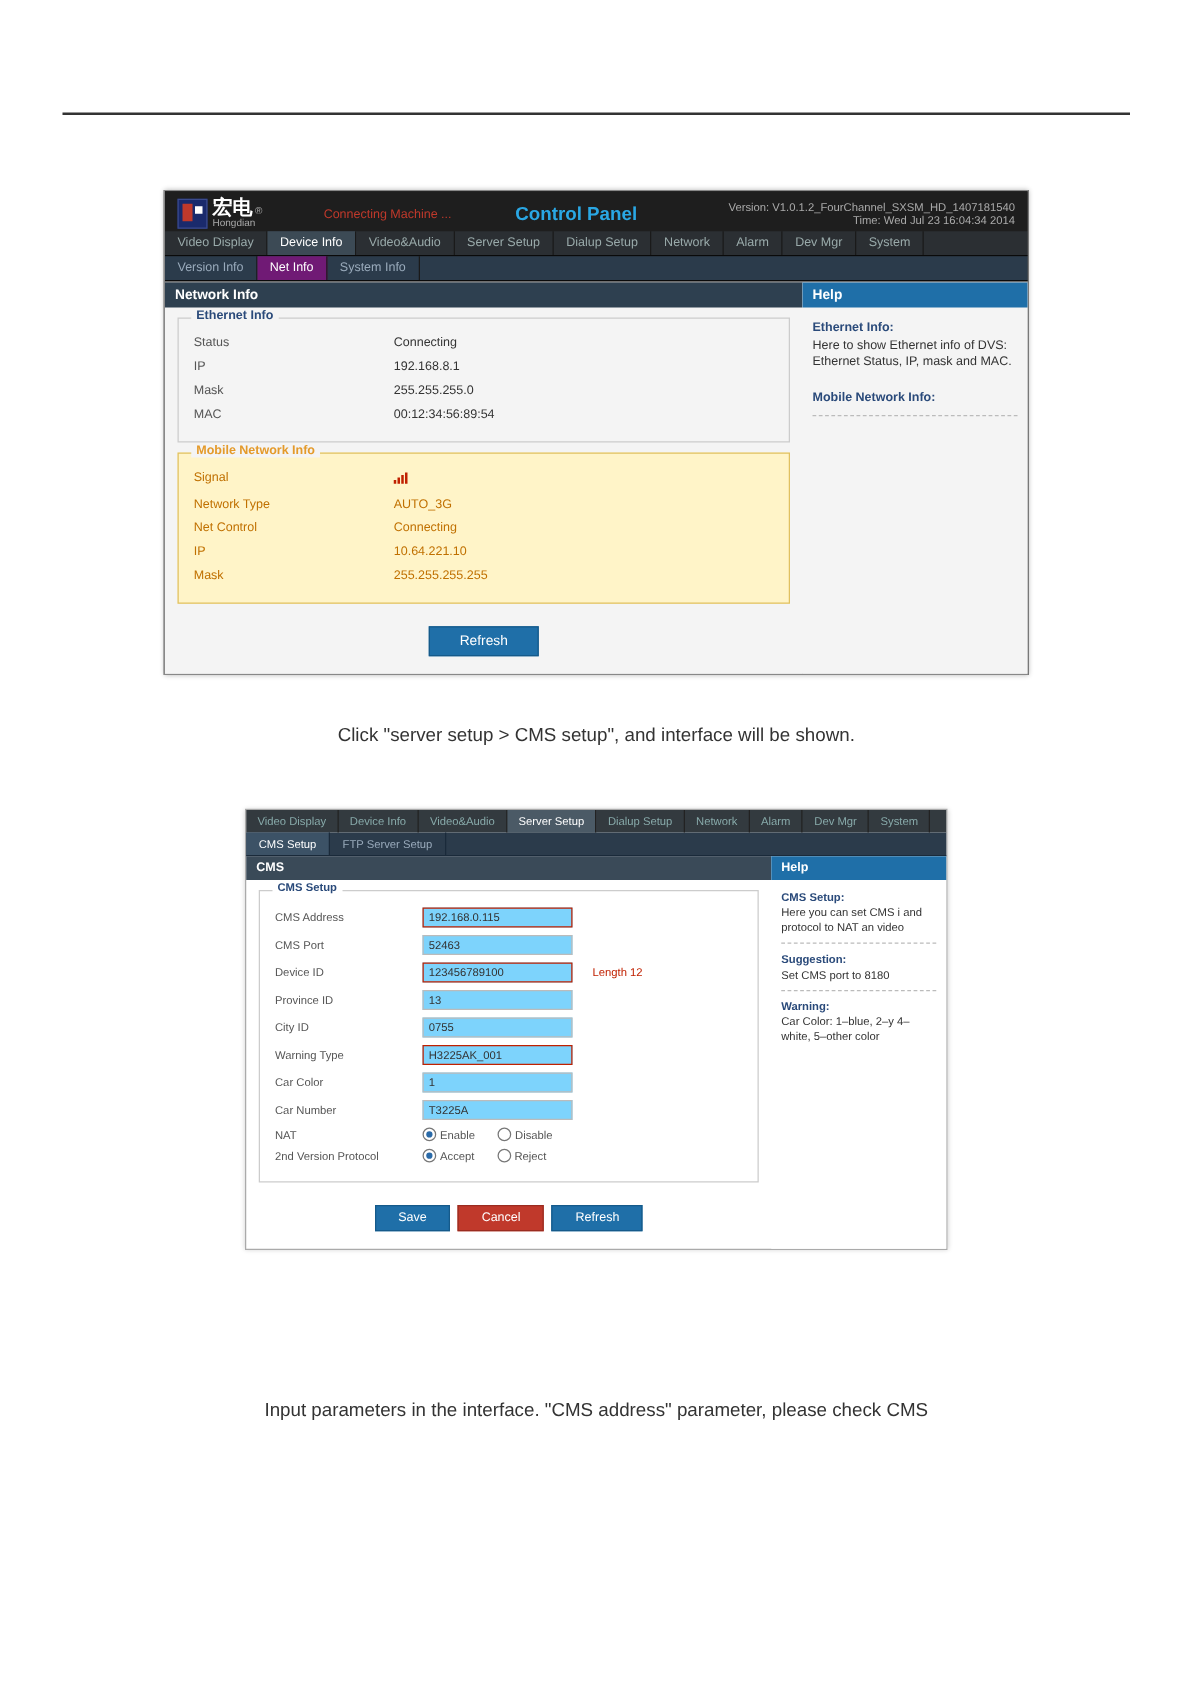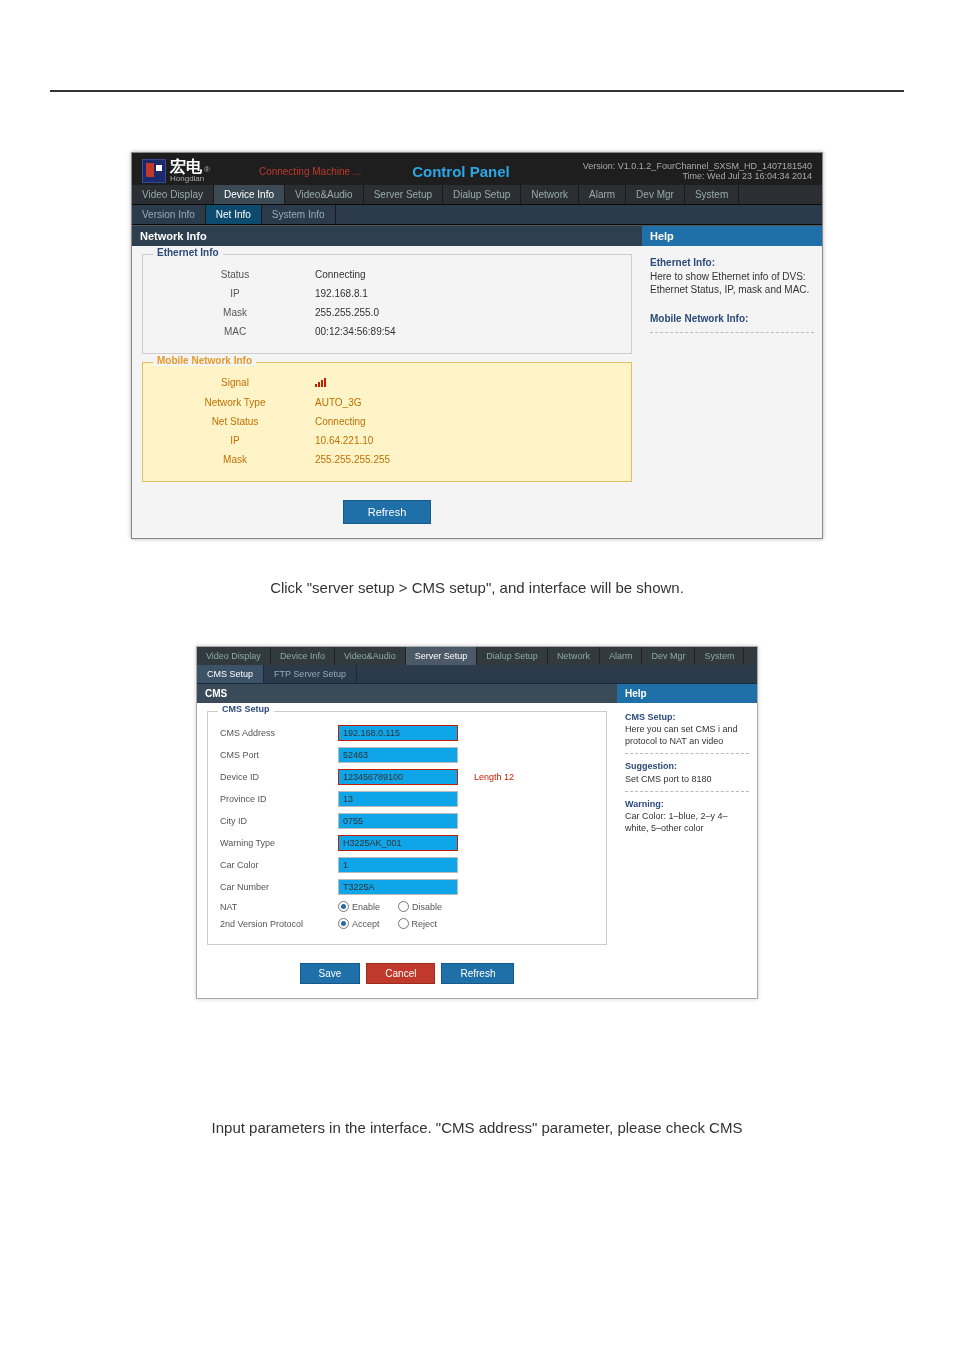--- a/index.html
+++ b/index.html
@@ -90,21 +90,21 @@
     font-size: 10px;
     border-right: 1px solid #1a1a1a;
     cursor: pointer;
   }
   .ptab.active {
     background: #3c4a55;
     color: #fff;
   }
   .secondary-tabs { background: #2b3b4b; }
   .stab { color: #9ab; }
-  .stab.active { background: #0c4a6e; color: #fff; }
+  .stab.active { background: #701a75; color: #fff; }
 
   .panel-body {
     display: flex;
     background: #f4f4f4;
     border-top: 1px solid #555;
   }
   .panel-main {
     flex: 1;
   }
   .panel-title {
@@ -128,21 +128,20 @@
     padding: 0 4px;
     font-size: 10px;
     font-weight: bold;
   }
   .group-legend.blue { color: #2a4a7a; }
   .group-legend.orange { color: #e49a2a; }
   .kv-row {
     display: flex;
     font-size: 10px;
     padding: 4px 0;
-    text-align: center;
   }
   .kv-row .k { width: 160px; color: #555; }
   .kv-row .v { color: #333; }
   .group.mobile { background: #fff4c8; border-color: #e0c060; }
   .group.mobile .kv-row .k { color: #c07000; }
   .group.mobile .kv-row .v { color: #c07000; }
   .signal-bars {
     display: inline-flex;
     align-items: flex-end;
     gap: 1px;
@@ -263,21 +262,21 @@
   .frow {
     display: flex;
     align-items: center;
     font-size: 9px;
     padding: 3px 0;
     gap: 8px;
   }
   .frow .k { width: 110px; color: #555; }
   .frow .inp {
     border: 1px solid #bbb;
-    background: #0ea5e9;
+    background: #7dd3fc;
     padding: 2px 4px;
     min-width: 110px;
     font-size: 9px;
     color: #333;
   }
   .frow .inp.hl { border-color: #c02000; color: #333; }
   .frow .len { color: #c02000; margin-left: 8px; }
   .frow .radio { display: inline-flex; align-items: center; gap: 3px; margin-right: 10px; color: #555; }
   .frow .radio .dot {
     width: 9px; height: 9px; border: 1px solid #777; border-radius: 50%;
@@ -403,21 +402,21 @@
                     <span></span>
                     <span></span>
                     <span></span>
                   </span></span>
               </div>
               <div class="kv-row">
                 <span class="k">Network Type</span>
                 <span class="v">AUTO_3G</span>
               </div>
               <div class="kv-row">
-                <span class="k">Net Status</span>
+                <span class="k">Net Control</span>
                 <span class="v">Connecting</span>
               </div>
               <div class="kv-row">
                 <span class="k">IP</span>
                 <span class="v">10.64.221.10</span>
               </div>
               <div class="kv-row">
                 <span class="k">Mask</span>
                 <span class="v">255.255.255.255</span>
               </div>

